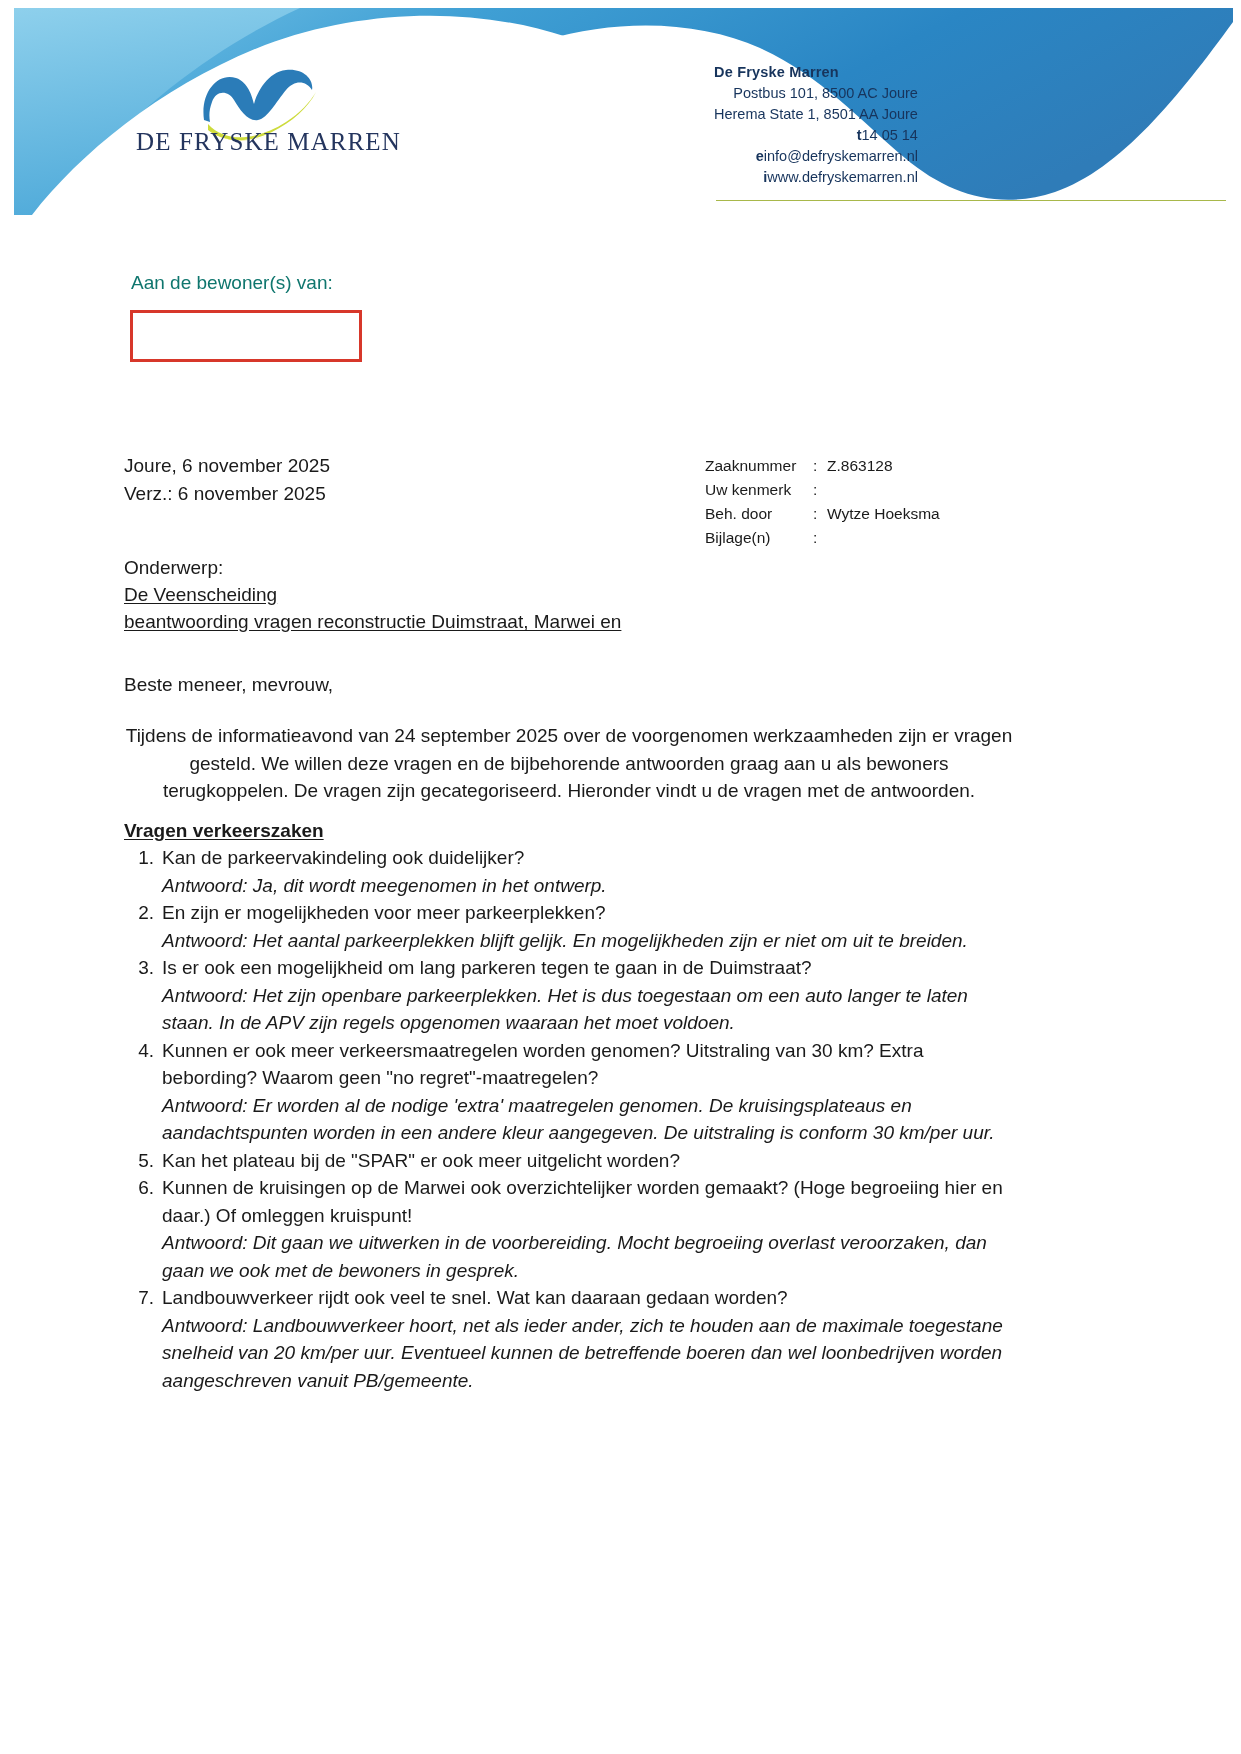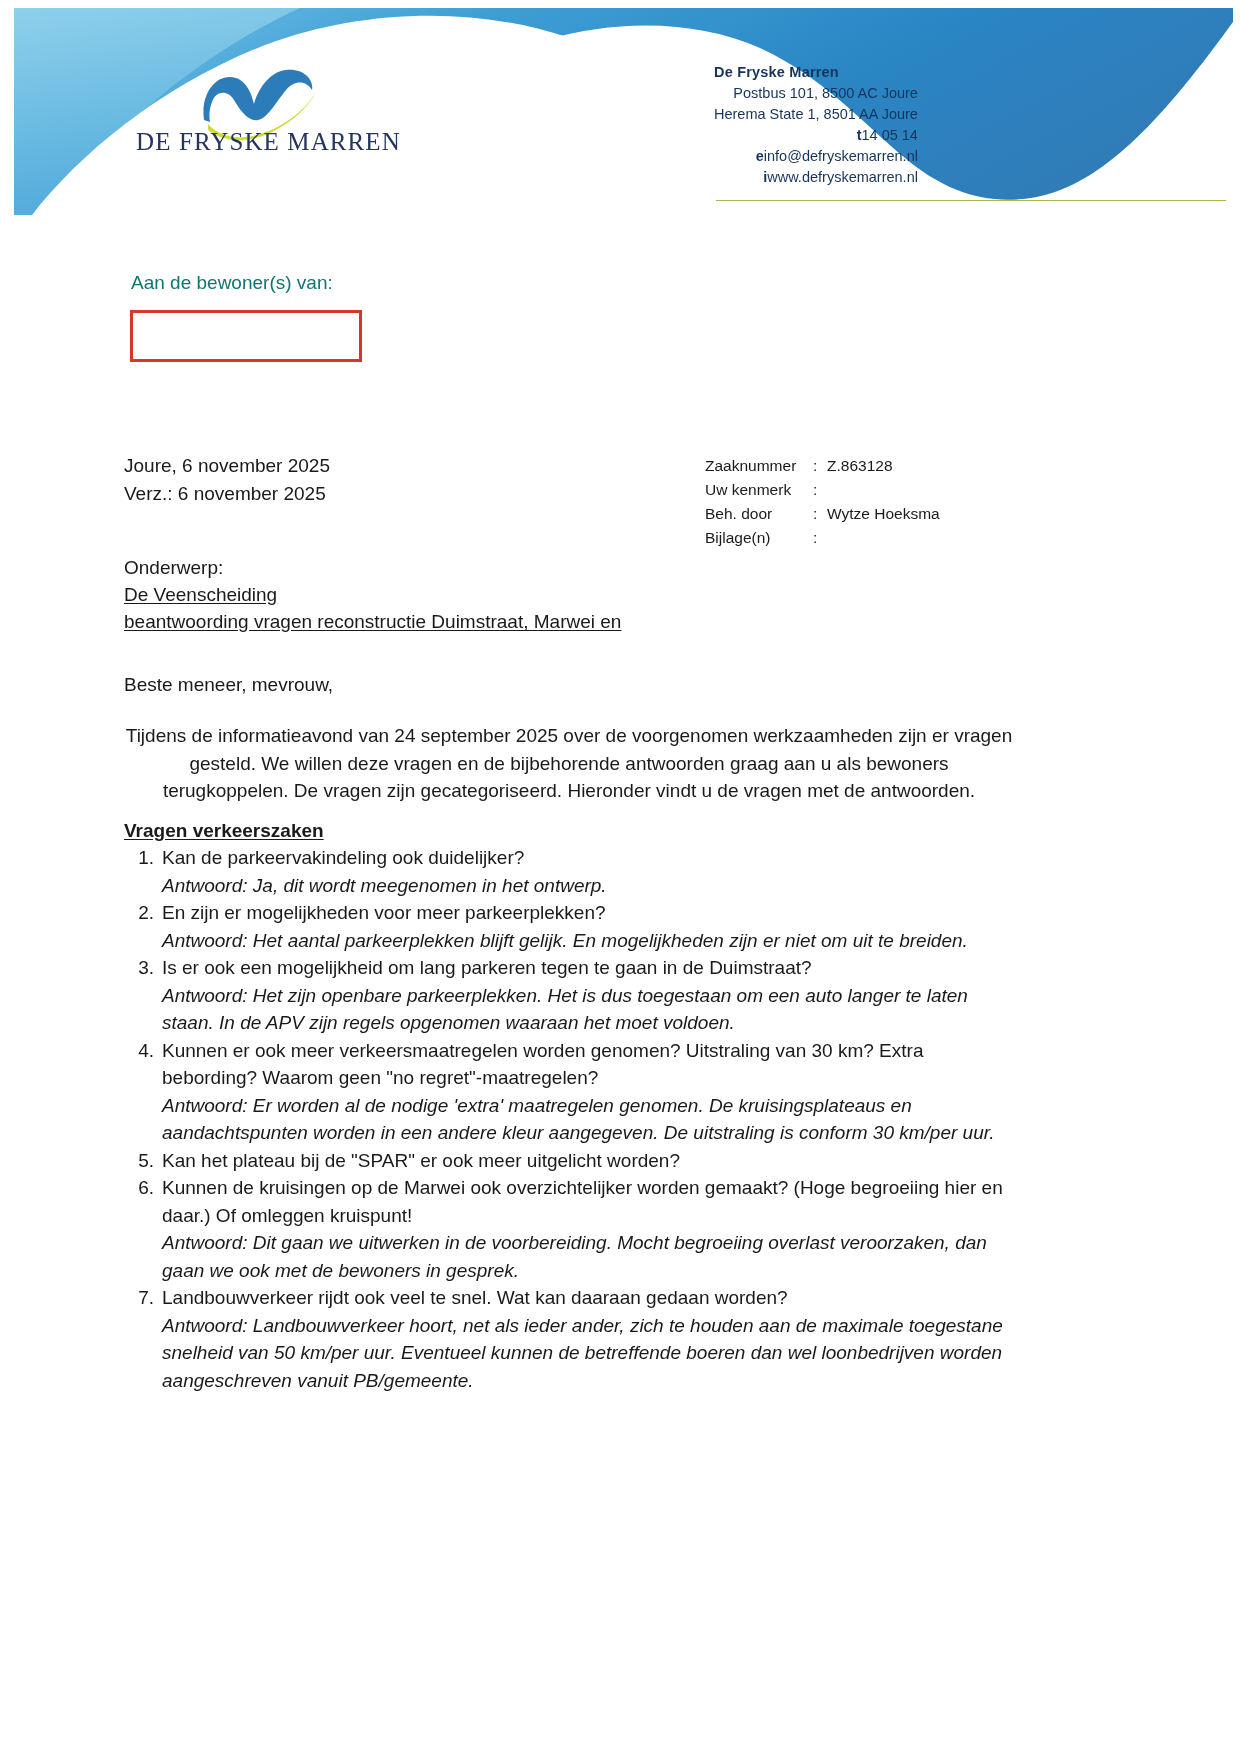--- a/index.html
+++ b/index.html
@@ -315,17 +315,17 @@
       <div class="qa-question">Kan het plateau bij de "SPAR" er ook meer uitgelicht worden?</div>
     </li>
     <li class="qa-item">
       <span class="qa-num">6.</span>
       <div class="qa-question">Kunnen de kruisingen op de Marwei ook overzichtelijker worden gemaakt? (Hoge begroeiing hier en daar.) Of omleggen kruispunt!</div>
       <div class="qa-answer">Antwoord: Dit gaan we uitwerken in de voorbereiding. Mocht begroeiing overlast veroorzaken, dan gaan we ook met de bewoners in gesprek.</div>
     </li>
     <li class="qa-item">
       <span class="qa-num">7.</span>
       <div class="qa-question">Landbouwverkeer rijdt ook veel te snel. Wat kan daaraan gedaan worden?</div>
-      <div class="qa-answer">Antwoord: Landbouwverkeer hoort, net als ieder ander, zich te houden aan de maximale toegestane snelheid van 50 km/per uur. Eventueel kunnen de betreffende boeren dan wel loonbedrijven worden aangeschreven vanuit PB/gemeente.</div>
+      <div class="qa-answer">Antwoord: Landbouwverkeer hoort, net als ieder ander, zich te houden aan de maximale toegestane snelheid van 20 km/per uur. Eventueel kunnen de betreffende boeren dan wel loonbedrijven worden aangeschreven vanuit PB/gemeente.</div>
     </li>
   </ol>
 
 </div>
 
 </body></html>

